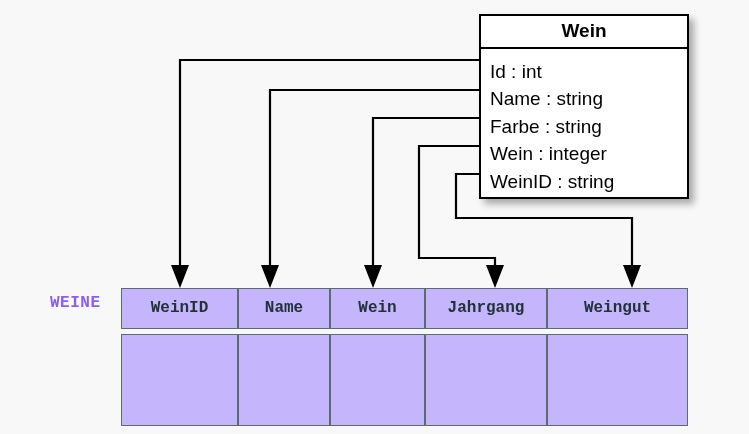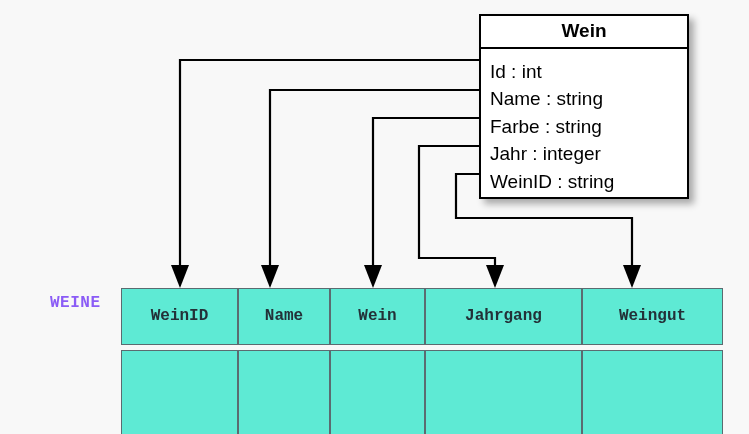--- a/index.html
+++ b/index.html
@@ -85,46 +85,46 @@
     z-index: 4;
   }
   table#relational-table {
     border-collapse: separate;
     border-spacing: 0;
     table-layout: fixed;
   }
   #relational-table th,
   #relational-table td {
     border: 1px solid #5b6b70;
-    background: #5eead4;
+    background: #c4b5fd;
     font-family: "Liberation Mono", "DejaVu Sans Mono", monospace;
     font-weight: bold;
     font-size: 16px;
     color: #233138;
     text-align: center;
-    padding: 12px;
+    padding: 4px;
     box-sizing: border-box;
   }
   #relational-table th {
     height: 31px;
     line-height: 31px;
   }
   #relational-table tr.spacer-row td {
     border: none;
     background: transparent;
     height: 5px;
     padding: 0;
   }
   #relational-table td.data-cell {
     height: 92px;
   }
   .col-w-weinid   { width: 117px; }
   .col-w-name     { width: 92px; margin-left: 44px;  }
   .col-w-farbe    { width: 95px;  }
-  .col-w-jahrgang { width: 157px; }
+  .col-w-jahrgang { width: 122px; }
   .col-w-weingut  { width: 141px; }
 
   
   #table-name-label {
     position: absolute;
     left: 50px;
     top: 288px;
     height: 31px;
     line-height: 31px;
     font-family: "Liberation Mono", "DejaVu Sans Mono", monospace;
@@ -168,21 +168,21 @@
       <polygon class="arrowhead" points="632,288 623,265 641,265"></polygon>
     </g>
   </svg>
 
   <div id="uml-class-box">
     <div id="uml-class-title">Wein</div>
     <div id="uml-attr-list">
       <div class="uml-attr">Id : int</div>
       <div class="uml-attr">Name : string</div>
       <div class="uml-attr">Farbe : string</div>
-      <div class="uml-attr">Jahr : integer</div>
+      <div class="uml-attr">Wein : integer</div>
       <div class="uml-attr">WeinID : string</div>
     </div>
   </div>
 
   <div id="table-name-label">WEINE</div>
 
   <div id="relational-table-wrap">
     <table id="relational-table">
       <thead>
         <tr>

